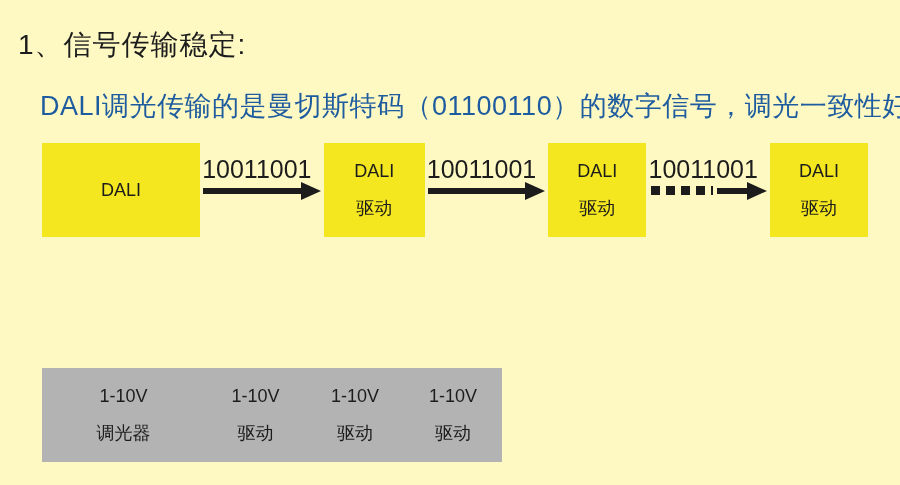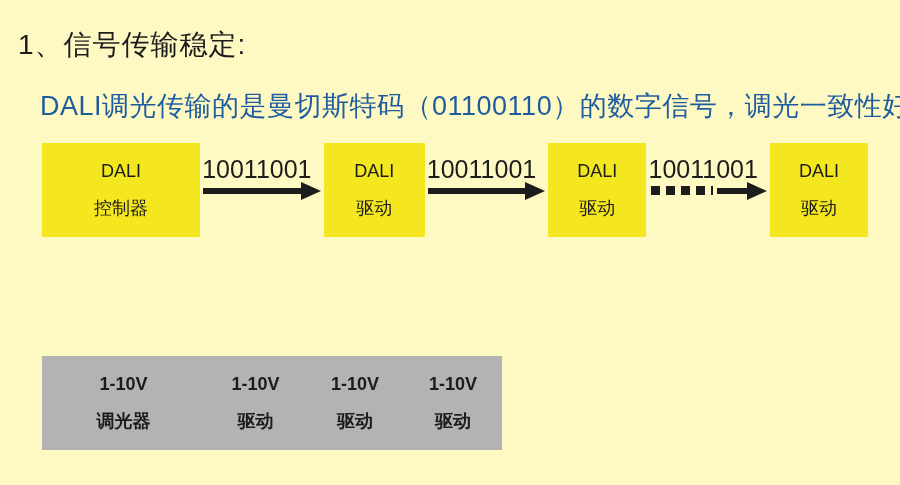--- a/index.html
+++ b/index.html
@@ -23,21 +23,21 @@
     font-size:27px;letter-spacing:0.5px;
     white-space:nowrap;
   }
   .desc.blue{top:88px;color:var(--blue);}
   .desc.dark{top:291px;color:var(--ink);}
   .flow{
     position:absolute;left:42px;width:826px;height:94px;
     display:flex;align-items:stretch;
   }
   .flow.row1{top:143px;}
-  .flow.row2{top:356px;font-weight:bold;}
+  .flow.row2{top:368px;}
   .box{
     display:flex;flex-direction:column;
     align-items:center;justify-content:center;
     font-size:18px;line-height:37px;color:var(--ink);
     text-align:center;flex:0 0 auto;
   }
   .box.yellow{background:var(--yellow);}
   .box.gray{background:var(--gray);}
   .wA{width:158px;}
   .wB{width:101px;}
@@ -77,21 +77,20 @@
 
 <div class="slide">
 
   <div class="title">1、信号传输稳定:</div>
 
   <div class="desc blue">DALI调光传输的是曼切斯特码（01100110）的数字信号，调光一致性好。</div>
 
   <div class="flow row1">
     <div class="box yellow wA">
       <span>DALI</span>
-      <span>控制器</span>
     </div>
     <div class="arrow">
       <div class="arrow-label">10011001</div>
       <div class="arrow-line solid">
 
         <div class="shaft"></div>
         <div class="head"></div>
       </div>
     </div>
     <div class="box yellow wB">

